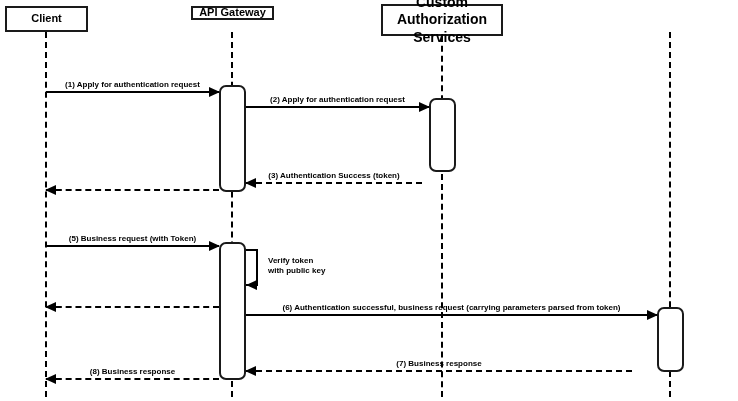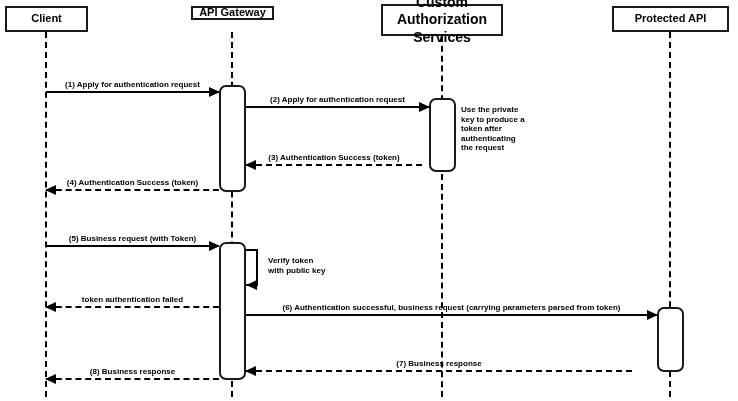--- a/index.html
+++ b/index.html
@@ -57,72 +57,62 @@
   <div class="participant" style="left:5px;top:6px;width:83px;height:26px;">
     <span>Client</span>
   </div>
   <div class="participant" style="left:191px;top:6px;width:83px;height:14px;">
     <span>API Gateway</span>
   </div>
   <div class="participant small" style="left:381px;top:4px;width:122px;height:32px;">
     <span>Custom Authorization
 Services</span>
   </div>
-  <div class="participant" style="left:612px;top:6px;width:117px;height:26px;">
-    <span>Protected API</span>
-  </div>
 
   <div class="activation" style="left:219px;top:85px;height:107px;"></div>
   <div class="activation" style="left:429px;top:98px;height:74px;"></div>
   <div class="activation" style="left:219px;top:242px;height:138px;"></div>
   <div class="activation" style="left:657px;top:307px;height:65px;"></div>
 
   <div class="msg solid" style="left:46px;top:73px;width:173px;">
     <span class="mlabel">(1) Apply for authentication request</span>
     <div class="mline"></div>
     <div class="ahead right"></div>
   </div>
 
   <div class="msg solid" style="left:246px;top:88px;width:183px;">
     <span class="mlabel">(2) Apply for authentication request</span>
     <div class="mline"></div>
     <div class="ahead right"></div>
   </div>
 
-  <div class="note" style="left:461px;top:105px;width:72px;">Use the private
-key to produce a
-token after
-authenticating
-the request</div>
 
-  <div class="msg dashed" style="left:246px;top:146px;width:176px;">
+  <div class="msg dashed" style="left:246px;top:164px;width:176px;">
     <span class="mlabel">(3) Authentication Success (token)</span>
     <div class="mline"></div>
     <div class="ahead left"></div>
   </div>
 
   <div class="msg dashed" style="left:46px;top:171px;width:173px;">
-    <span class="mlabel">(4) Authentication Success (token)</span>
     <div class="mline"></div>
     <div class="ahead left"></div>
   </div>
 
   <div class="msg solid" style="left:46px;top:227px;width:173px;">
     <span class="mlabel">(5) Business request (with Token)</span>
     <div class="mline"></div>
     <div class="ahead right"></div>
   </div>
 
   <div class="selfmsg" style="left:246px;top:249px;width:12px;height:37px;"></div>
   <div class="ahead-free" style="left:246px;top:280px;"></div>
   <div class="note" style="left:268px;top:256px;width:80px;">Verify token
 with public key</div>
 
   <div class="msg dashed" style="left:46px;top:288px;width:173px;">
-    <span class="mlabel">token authentication failed</span>
     <div class="mline"></div>
     <div class="ahead left"></div>
   </div>
 
   <div class="msg solid" style="left:246px;top:296px;width:411px;">
     <span class="mlabel">(6) Authentication successful, business request (carrying parameters parsed from token)</span>
     <div class="mline"></div>
     <div class="ahead right"></div>
   </div>
 

